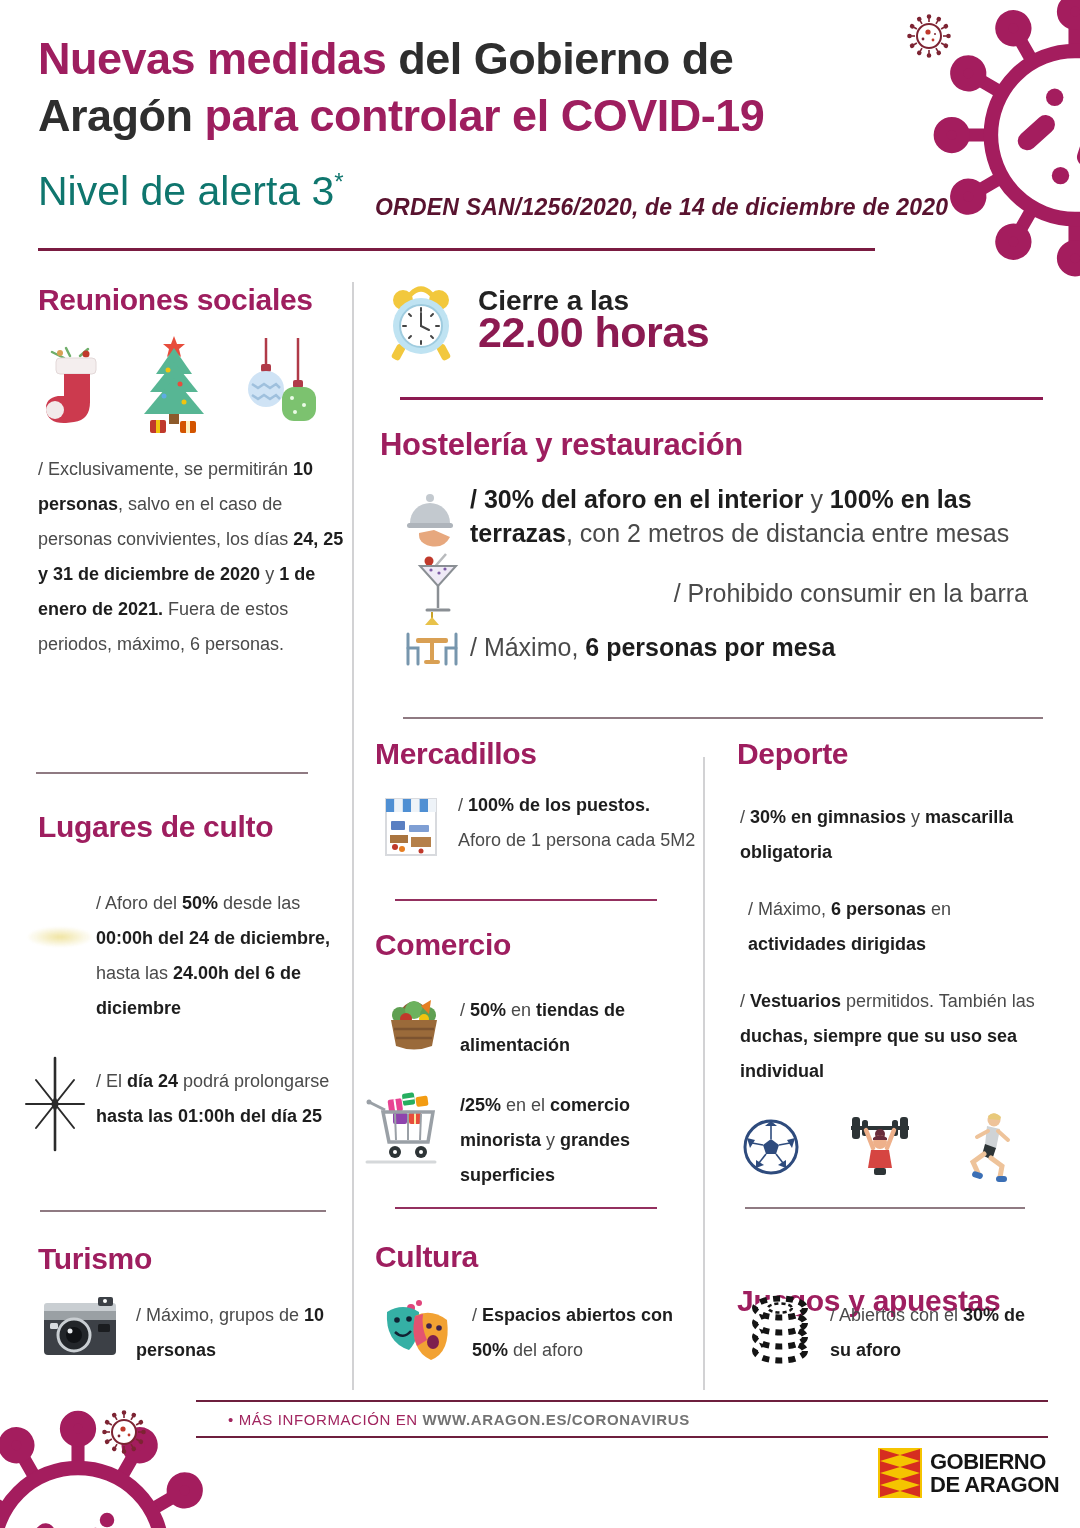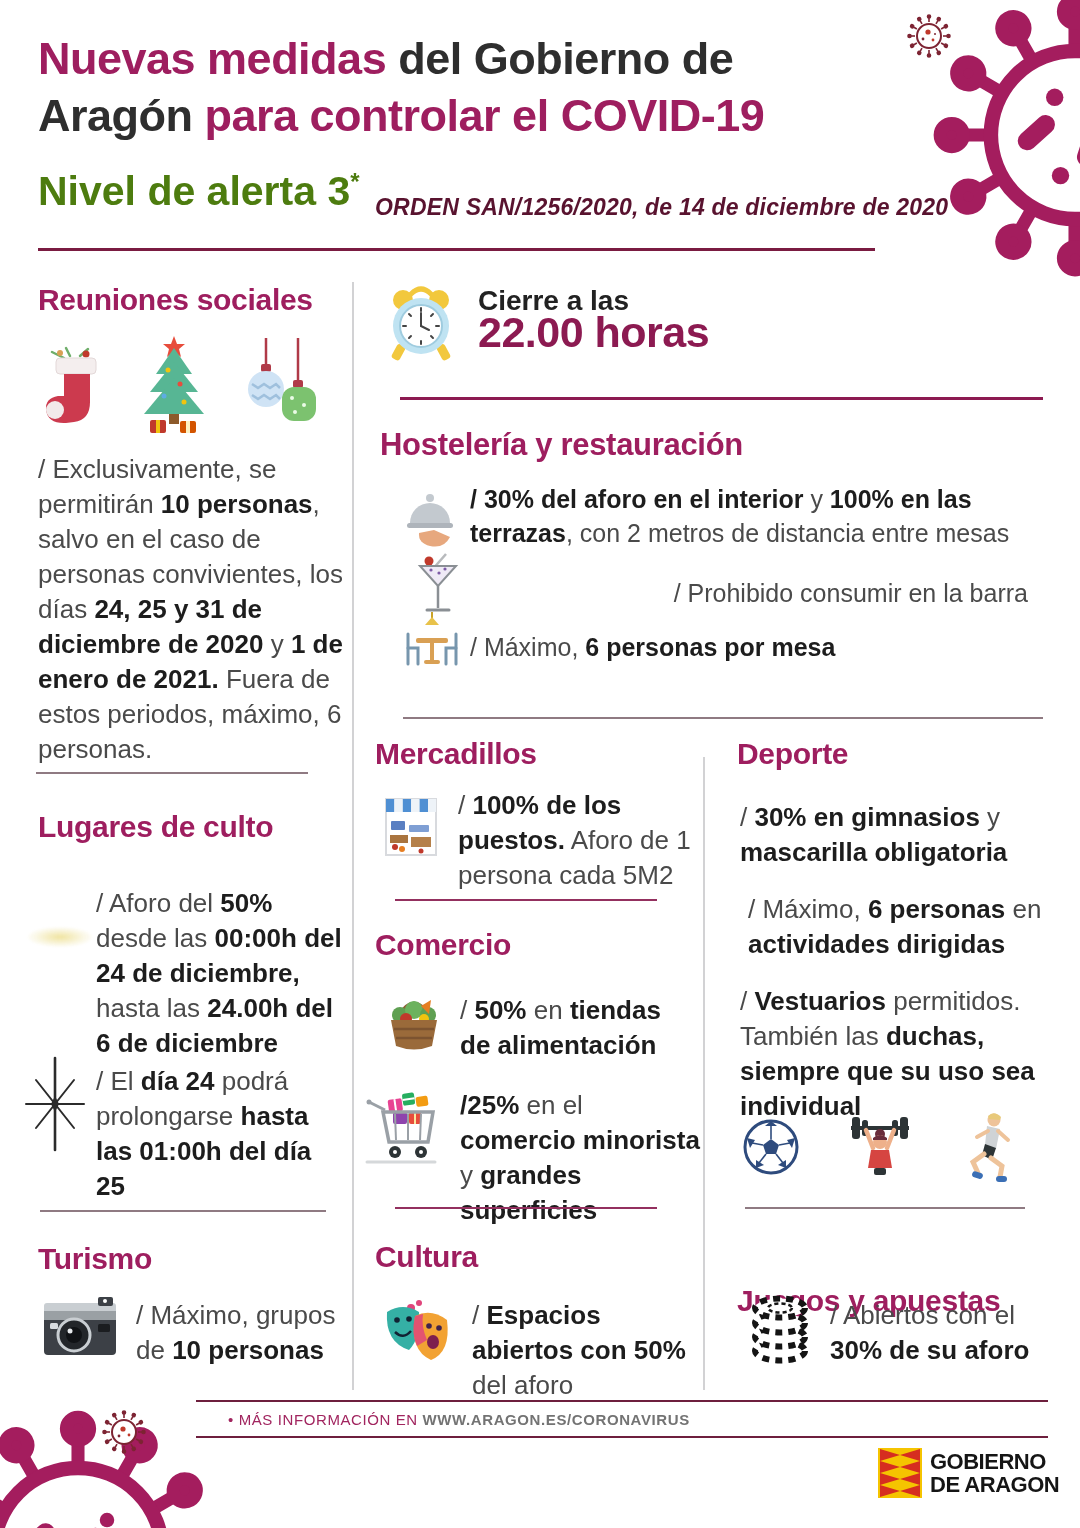--- a/index.html
+++ b/index.html
@@ -12,25 +12,25 @@
   }
   html,body{margin:0;padding:0;background:#e8e8e8;}
   .page{
     position:relative;width:1080px;height:1528px;margin:0 auto;
     background:#ffffff;overflow:hidden;
     font-family:"Liberation Sans","DejaVu Sans",sans-serif;
   }
   .abs{position:absolute;}
   .h1{font-size:45px;line-height:57px;font-weight:700;color:#2e2e2e;letter-spacing:-0.5px;}
   .h1 .accent{color:var(--accent);}
-  .alert{font-size:41px;font-weight:700;color:#4d7c0f;}
+  .alert{font-size:41px;font-weight:400;color:#0f766e;}
   .alert sup{font-size:24px;}
   .order{font-size:23px;font-style:italic;font-weight:700;color:#59132f;letter-spacing:0.2px;}
   .h2{font-size:30px;line-height:34px;font-weight:700;color:var(--accent);letter-spacing:-0.3px;}
-  .body{font-size:26px;line-height:35px;color:var(--body);}
+  .body{font-size:18px;line-height:35px;color:var(--body);}
   .body .b,.b{font-weight:700;color:var(--bold);}
   .rule{height:3px;background:var(--maroon);}
   .rule-thin{height:2px;background:#8f7a82;}
   .rule-mag{height:2px;background:#93305f;}
   .vline{width:2px;background:#d2d2d4;}
   .closure-intro{font-size:28px;font-weight:700;color:#222;}
   .closure-time{font-size:43px;font-weight:700;color:var(--time);letter-spacing:-0.5px;}
   .closure-detail{font-size:27px;font-weight:700;color:#222;}
   .footer-info{font-size:15px;letter-spacing:0.6px;color:#a1255f;font-weight:400;}
   .footer-info .b{color:#737373;}

